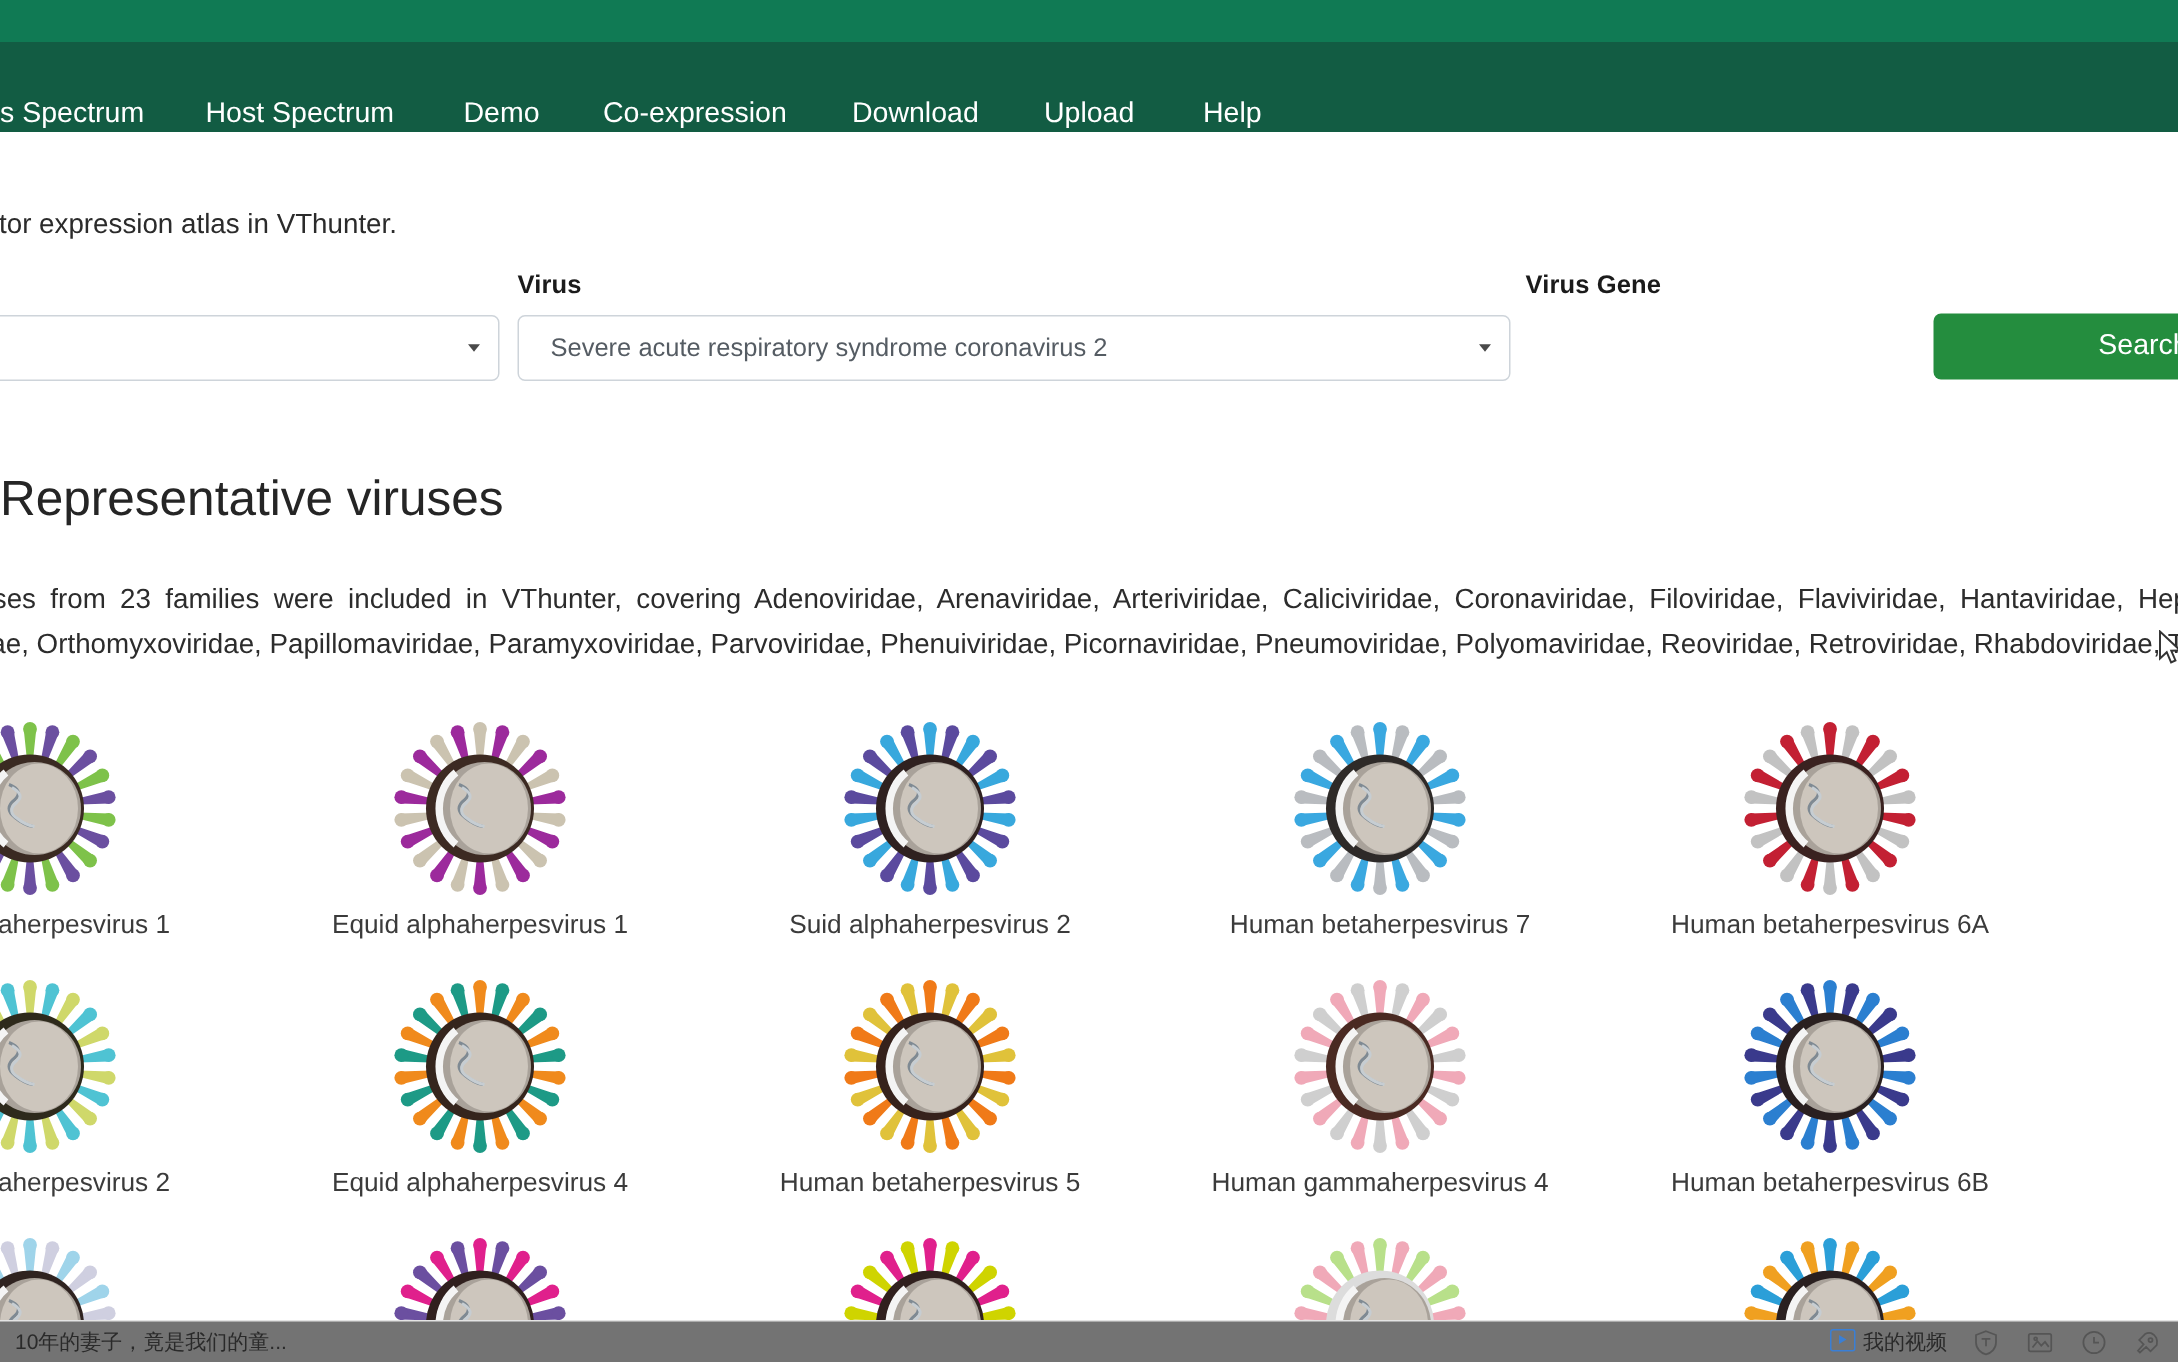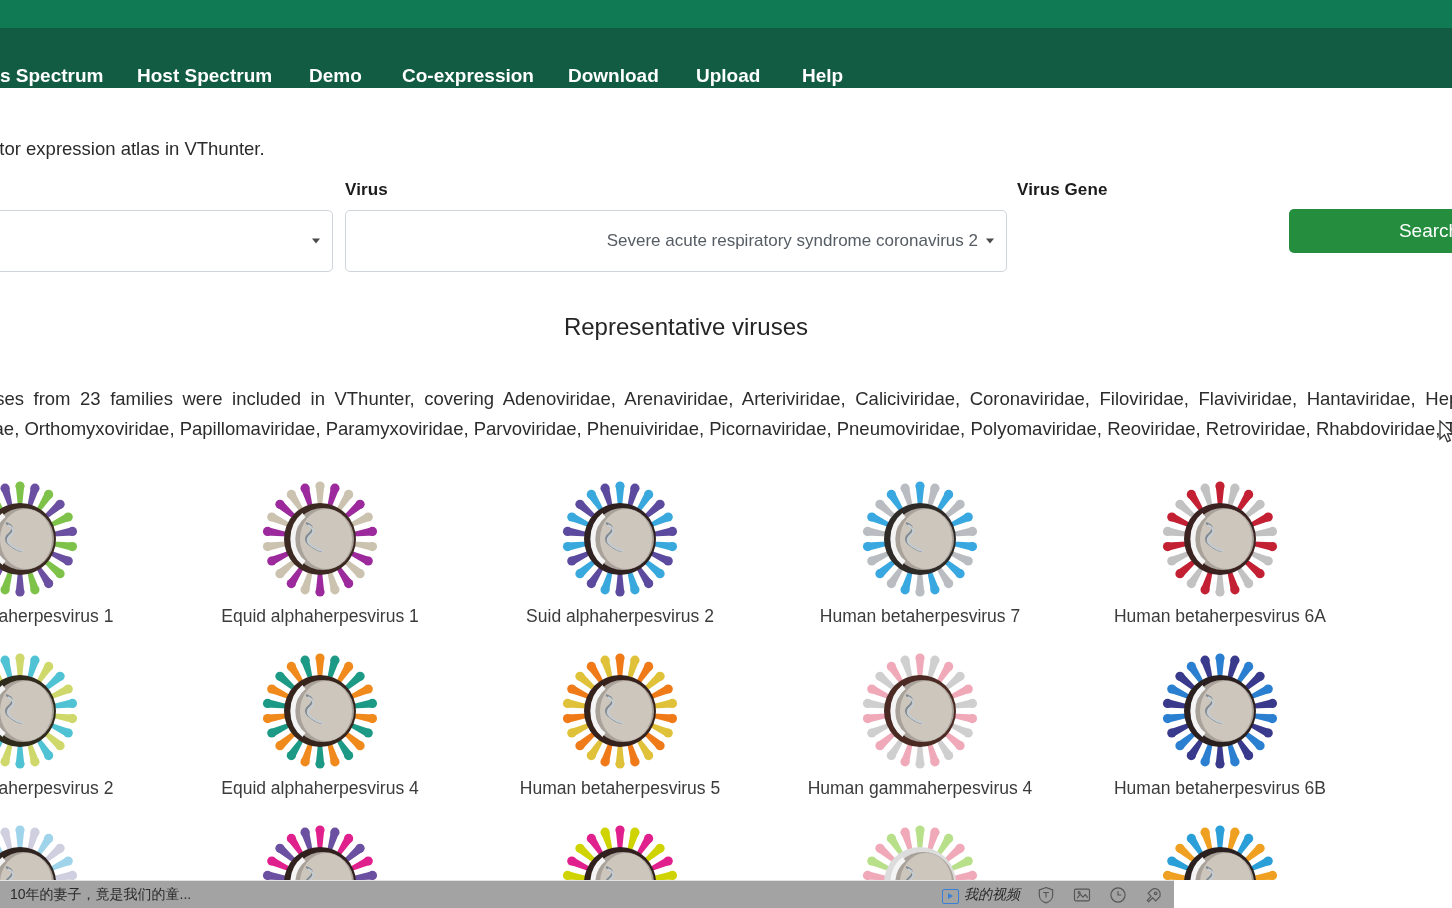--- a/index.html
+++ b/index.html
@@ -22,21 +22,21 @@
   .navbar {
     position: absolute; top: 28px; left: 0;
     width: 1452px; height: 60px;
     background: #125c43;
     display: flex;
     align-items: center;
   }
   .nav-item {
     color: #ffffff;
     font-size: 19px;
-    font-weight: 700;
+    font-weight: 400;
     white-space: nowrap;
     padding: 16px 0;
     cursor: pointer;
     line-height: 60px;
     margin-top: 36px;
   }
 
   
   .page {
     position: absolute;
@@ -65,33 +65,32 @@
   .field-label {
     font-size: 17px;
     font-weight: bold;
     color: #1b1b1b;
     margin-bottom: 10px;
     display: block;
     letter-spacing: 0.1px;
   }
   .select-box {
     position: relative;
-    height: 62px;
+    height: 44px;
     border: 1px solid #ced4da;
     border-radius: 5px;
     background: #ffffff;
     display: flex;
     align-items: center;
-    padding: 0 28px 0 34px;
+    padding: 0 28px 0 21px;
     font-size: 17px;
     color: #555c63;
     cursor: pointer;
     white-space: nowrap;
     overflow: hidden;
-    justify-content: flex-end;
   }
   .caret {
     position: absolute;
     right: 12px; top: 50%;
     transform: translateY(-50%);
     width: 0; height: 0;
     border-left: 4.5px solid transparent;
     border-right: 4.5px solid transparent;
     border-top: 5.5px solid #4a4a4a;
   }
@@ -110,22 +109,21 @@
     font-family: "Liberation Sans", sans-serif;
     cursor: pointer;
     text-align: center;
     line-height: 44px;
   }
 
   
   .section-title {
     position: absolute;
     top: 225px; left: 0; width: 1372px;
-    text-align: center;
-    font-size: 24px;
+    font-size: 33px;
     font-weight: 400;
     color: #252525;
   }
 
   
   .description {
     position: absolute;
     top: 296px; left: -100px;
     width: 1660px;
     font-size: 18.5px;
@@ -165,39 +163,39 @@
     position: absolute;
     left: 1438px; top: 332px;
     width: 18px; height: 26px;
     pointer-events: none;
   }
 
   
   .taskbar {
     position: absolute;
     bottom: 0; left: 0;
-    width: 1174px; height: 28px;
-    background: #a3a3a3;
+    width: 1452px; height: 28px;
+    background: #737373;
     border-top: 1px solid #e3e3e3;
     display: flex;
     align-items: center;
     justify-content: space-between;
     padding: 0 10px;
   }
   .task-left {
     display: flex; align-items: center;
     font-size: 14px; color: #2a2a2a;
     white-space: nowrap;
   }
   .task-right {
     display: flex; align-items: center; gap: 16px;
   }
   .tb-video {
-    display: flex; align-items: flex-end; gap: 5px;
-    font-size: 14px; color: #2a2a2a; font-style: italic;
+    display: flex; align-items: flex-start; gap: 5px;
+    font-size: 14px; color: #2a2a2a;
   }
   .tb-playbox {
     width: 17px; height: 15px;
     border: 1.4px solid #3a7fd5;
     border-radius: 2px;
     display: flex; align-items: center; justify-content: center;
   }
   .tb-playbox i {
     width: 0; height: 0;
     border-left: 5px solid #3a7fd5;

